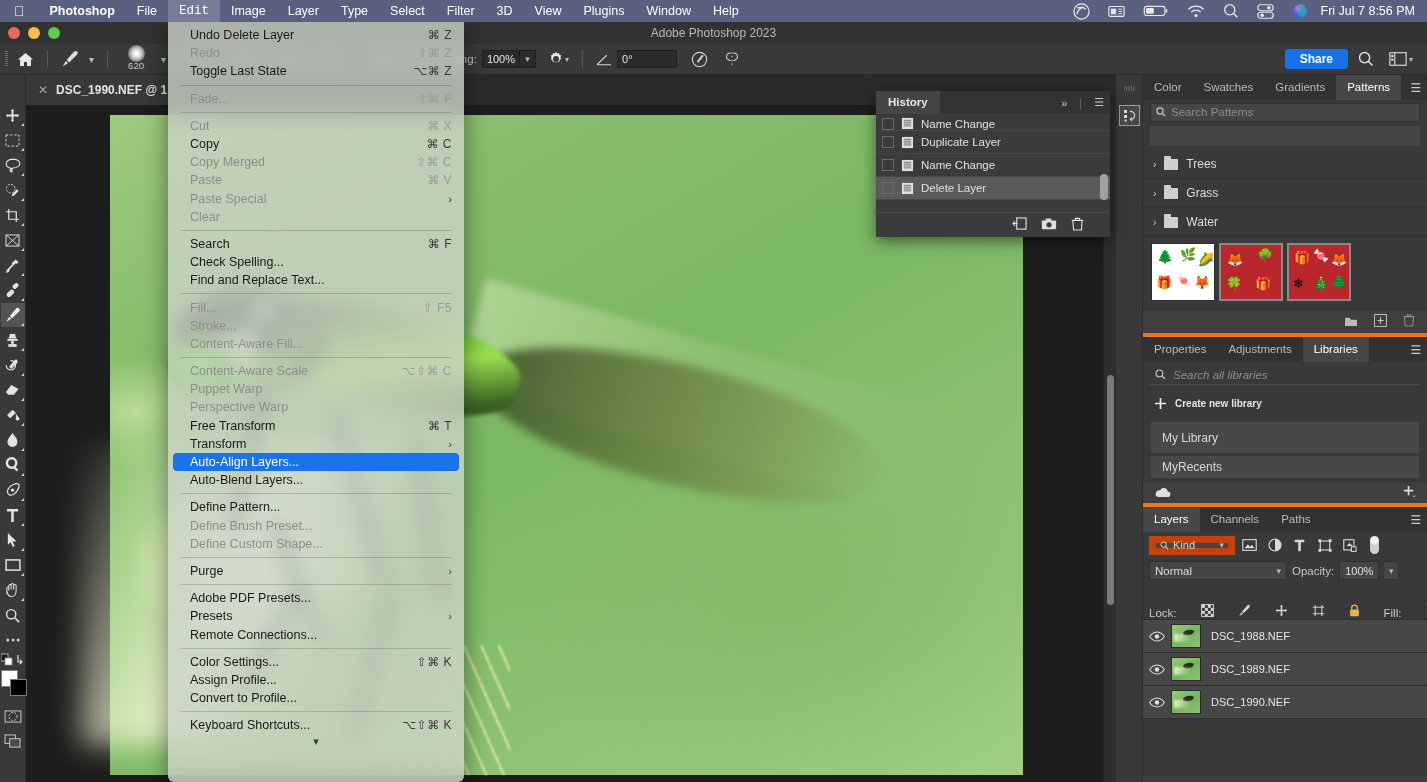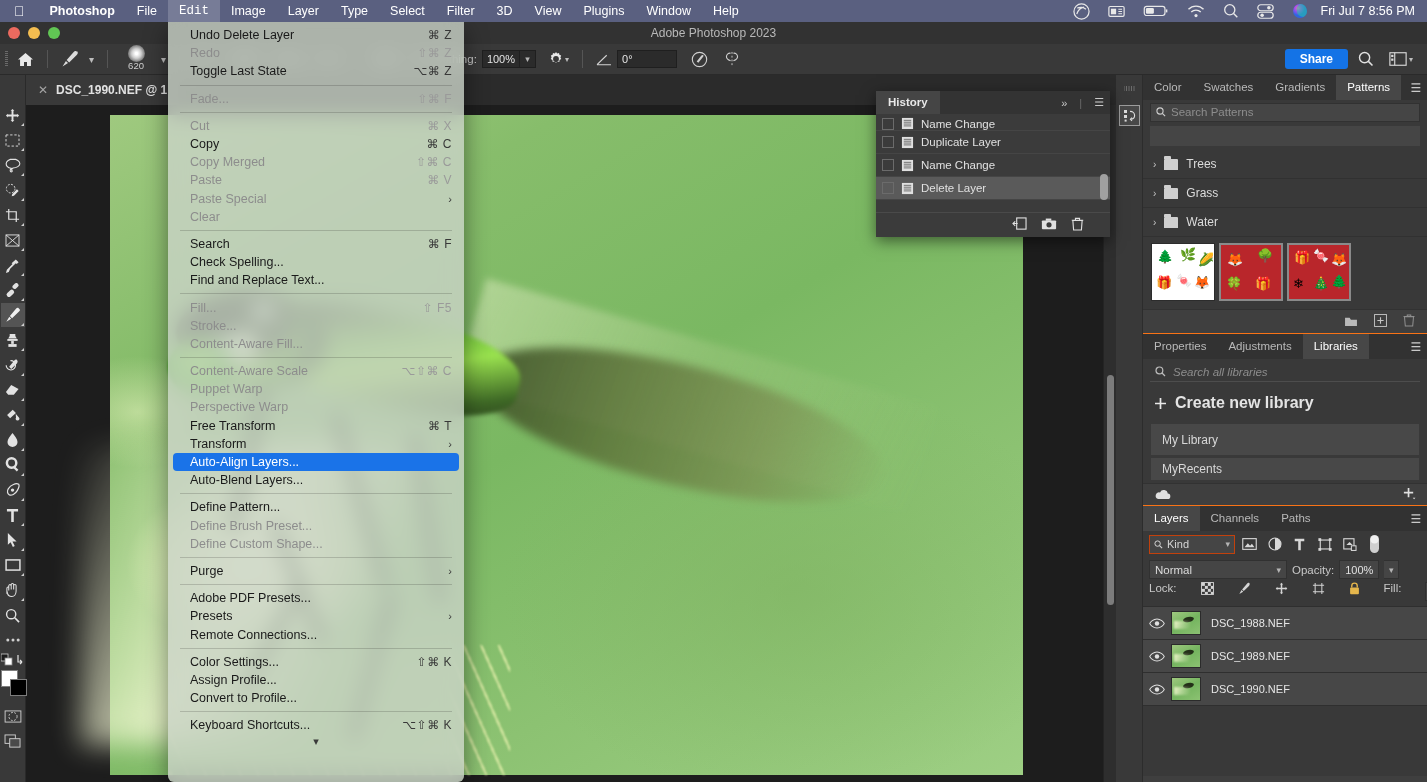--- a/index.html
+++ b/index.html
@@ -224,21 +224,21 @@
     justify-content: flex-end; gap: 14px; padding-right: 26px; border-top: 1px solid #4a4a4a; }
 
   
   .dock { position: absolute; top: 75px; right: 0; width: 311px; bottom: 0; background: #393939; z-index: 15; }
   .dock-rail { position: absolute; left: 0; top: 0; width: 27px; bottom: 0; background: #393939; border-right: 1px solid #2c2c2c; }
   .rail-ic { width: 27px; height: 27px; display: flex; align-items: center; justify-content: center; }
   .rail-box { width: 21px; height: 21px; border: 1px solid #9c9c9c; display: flex; align-items: center;
     justify-content: center; font-size: 10px; color: #dcdcdc; background: #484848; }
   .dock-col { position: absolute; left: 27px; top: 0; right: 0; bottom: 0; }
 
-  .pnl { background: #393939; border-bottom: 1px solid #f97316; }
+  .pnl { background: #393939; border-bottom: 4px solid #f97316; }
   .ptabs { display: flex; align-items: stretch; height: 25px; background: #323232; }
   .ptab { padding: 0 11px; height: 25px; line-height: 25px; font-size: 11.5px; color: #b9b9b9; white-space: nowrap; }
   .ptab.act { background: #474747; color: #fff; font-weight: normal; }
   .ptabs .sp { flex: 1; }
   .ptabs .menu-ic { width: 22px; display: flex; align-items: center; justify-content: center; color: #c9c9c9; font-size: 12px; }
 
   .srchrow { display: flex; align-items: center; height: 24px; padding: 0 7px; gap: 6px; }
   .srchbox { flex: 1; height: 19px; background: #454545; border: 1px solid #313131; display: flex; align-items: center;
     padding: 0 5px; color: #8d8d8d; font-size: 11.5px; }
   .blankbar { height: 20px; margin: 2px 7px 4px 7px; background: #454545; }
@@ -250,41 +250,41 @@
   .ficon:before { content: ""; position: absolute; left: 0; top: -3px; width: 7px; height: 3px; background: #cfcfcf; border-radius: 1px 1px 0 0; }
 
   .patgrid { display: flex; gap: 4px; padding: 6px 8px 8px 8px; }
   .pat { width: 64px; height: 58px; border: 1px solid #2c2c2c; position: relative; overflow: hidden; }
   .pat.white { background: #fff; } .pat.red { background: #b9262b; }
   .pat.selb { border: 2px solid #8a8a8a; }
   .pat .g { position: absolute; font-size: 13px; line-height: 1; }
   .pfoot { height: 24px; background: #3f3f3f; display: flex; align-items: center; justify-content: flex-end;
     gap: 16px; padding-right: 12px; border-top: 1px solid #323232; color: #c6c6c6; }
 
-  .libplus { display: flex; align-items: center; gap: 8px; padding: 9px 11px; color: #e4e4e4; font-size: 16px; font-weight: bold; }
+  .libplus { display: flex; align-items: center; gap: 8px; padding: 9px 11px; color: #e4e4e4; font-size: 10px; font-weight: bold; }
   .libitem { height: 31px; margin: 3px 8px; background: #484848; display: flex; align-items: center;
     padding: 0 11px; color: #d8d8d8; font-size: 12px; }
   .libfoot { height: 22px; background: #3f3f3f; display: flex; align-items: center; justify-content: space-between;
     padding: 0 11px; color: #d0d0d0; border-top: 1px solid #323232; }
 
   .lrow1 { display: flex; align-items: center; height: 26px; padding: 0 6px; gap: 4px; }
-  .kindbox { width: 86px; height: 19px; background: #454545; border: 1px solid #c2410c; display: flex;
+  .kindbox { width: 86px; height: 19px; background: #454545; border: 7px solid #c2410c; display: flex;
     align-items: center; gap: 4px; padding: 0 4px; color: #d4d4d4; font-size: 11px; }
   .kindbox .cv { margin-left: auto; font-size: 9px; color: #b4b4b4; }
   .licon { width: 21px; height: 21px; display: flex; align-items: center; justify-content: center; color: #d8d8d8; }
   .lrow2 { display: flex; align-items: center; height: 25px; padding: 0 6px; gap: 5px; color: #c8c8c8; font-size: 11.5px; }
   .blendsel { width: 138px; height: 19px; background: #454545; border: 1px solid #313131;
     display: flex; align-items: center; padding: 0 5px; color: #dcdcdc; font-size: 11.5px; }
   .blendsel .cv { margin-left: auto; font-size: 9px; color: #b4b4b4; }
   .numbox { height: 19px; background: #454545; border: 1px solid #313131; color: #e2e2e2;
     font-size: 11px; display: flex; align-items: center; padding: 0 5px; }
   .numcv { height: 19px; width: 15px; background: #454545; border: 1px solid #313131; border-left: none;
     display: flex; align-items: center; justify-content: center; font-size: 9px; color: #b4b4b4; }
-  .lrow3 { display: flex; align-items: flex-start; height: 25px; padding: 0 6px; gap: 24px; color: #c8c8c8; font-size: 11.5px;
-    border-bottom: 1px solid #2f2f2f; }
+  .lrow3 { display: flex; align-items: flex-end; height: 25px; padding: 0 6px; gap: 24px; color: #c8c8c8; font-size: 11.5px;
+    border-bottom: 1px solid #2f2f2f; margin-top: 12px; }
   .layerrow { display: flex; align-items: center; height: 33px; border-bottom: 1px solid #2f2f2f; background: #474747; }
   .eye { width: 28px; display: flex; align-items: center; justify-content: center; color: #e0e0e0; }
   .lthumb { width: 30px; height: 24px; border: 1px solid #2b2b2b;
     background: linear-gradient(150deg,#9fc97f,#74b45f 50%,#8cc272);
     position: relative; overflow: hidden; flex: none; }
   .lthumb:after { content: ""; position: absolute; left: 2px; top: 9px; width: 16px; height: 8px;
     background: linear-gradient(110deg,rgba(245,250,210,.9),rgba(245,250,210,0)); filter: blur(1px); }
   .lthumb .bug { position: absolute; left: 11px; top: 5px; width: 11px; height: 5px;
     background: #233018; border-radius: 50%; transform: rotate(-12deg); }
   .lname { color: #e6e6e6; font-size: 11px; padding-left: 10px; }

